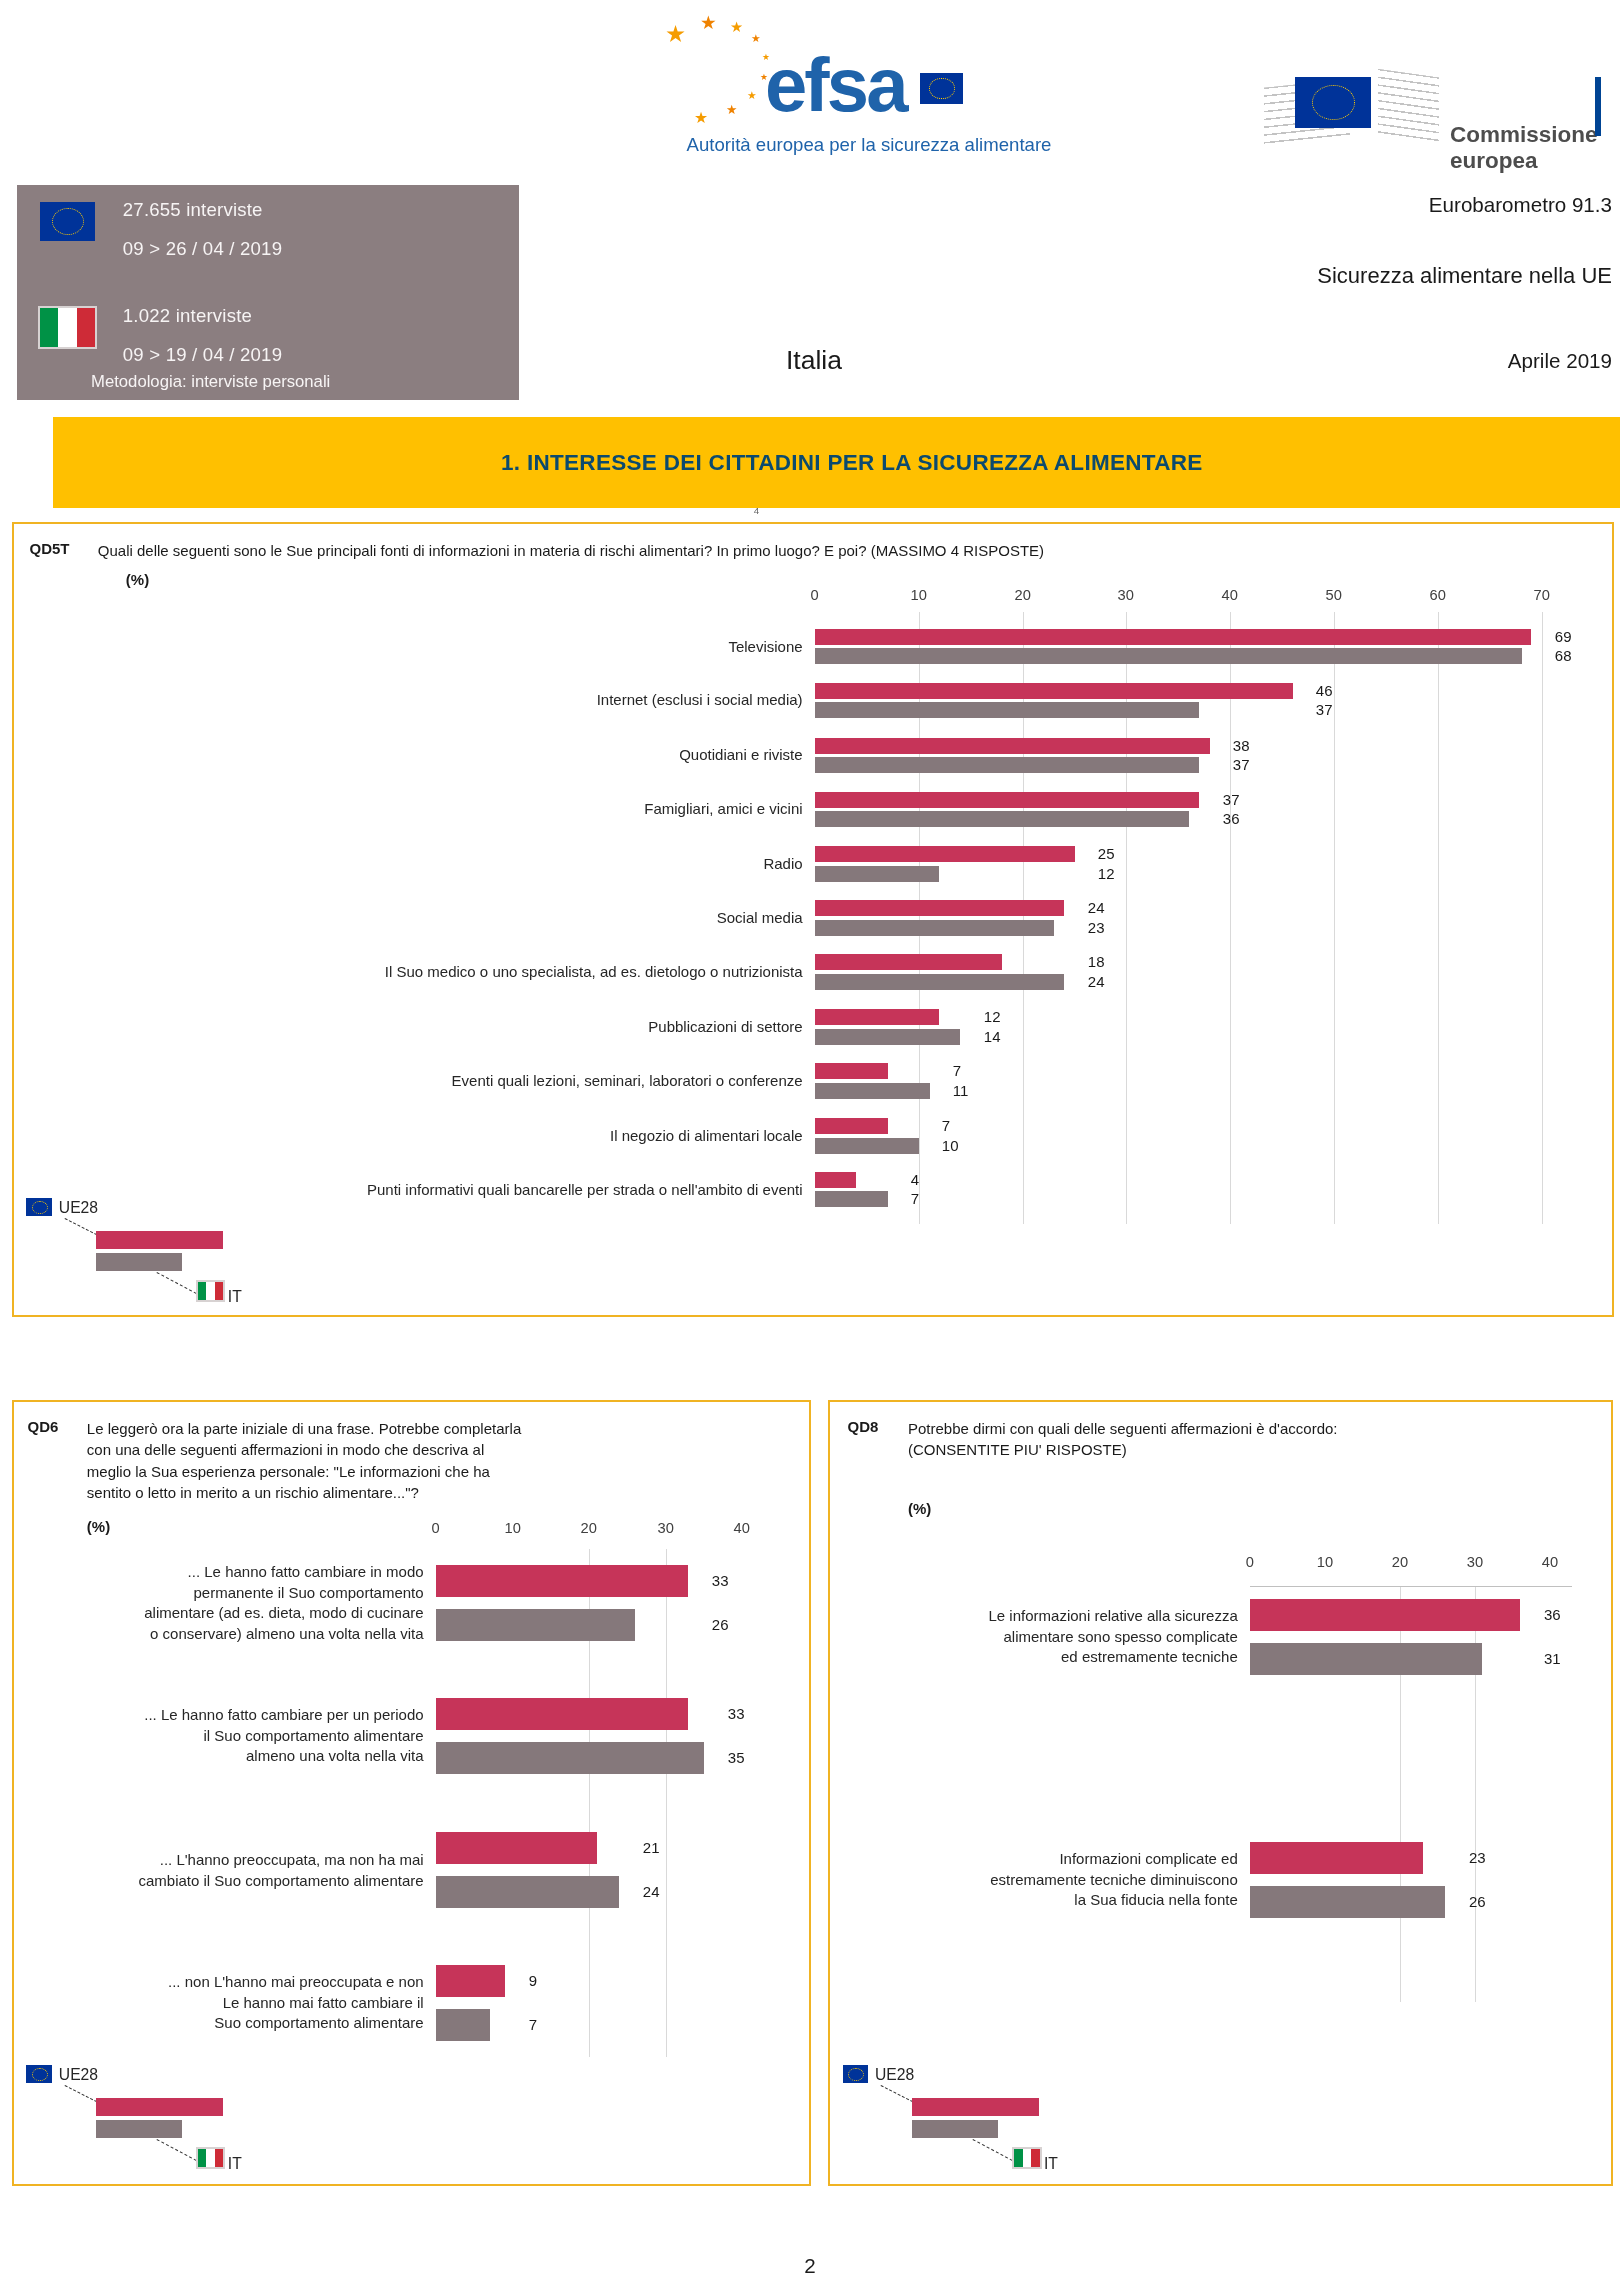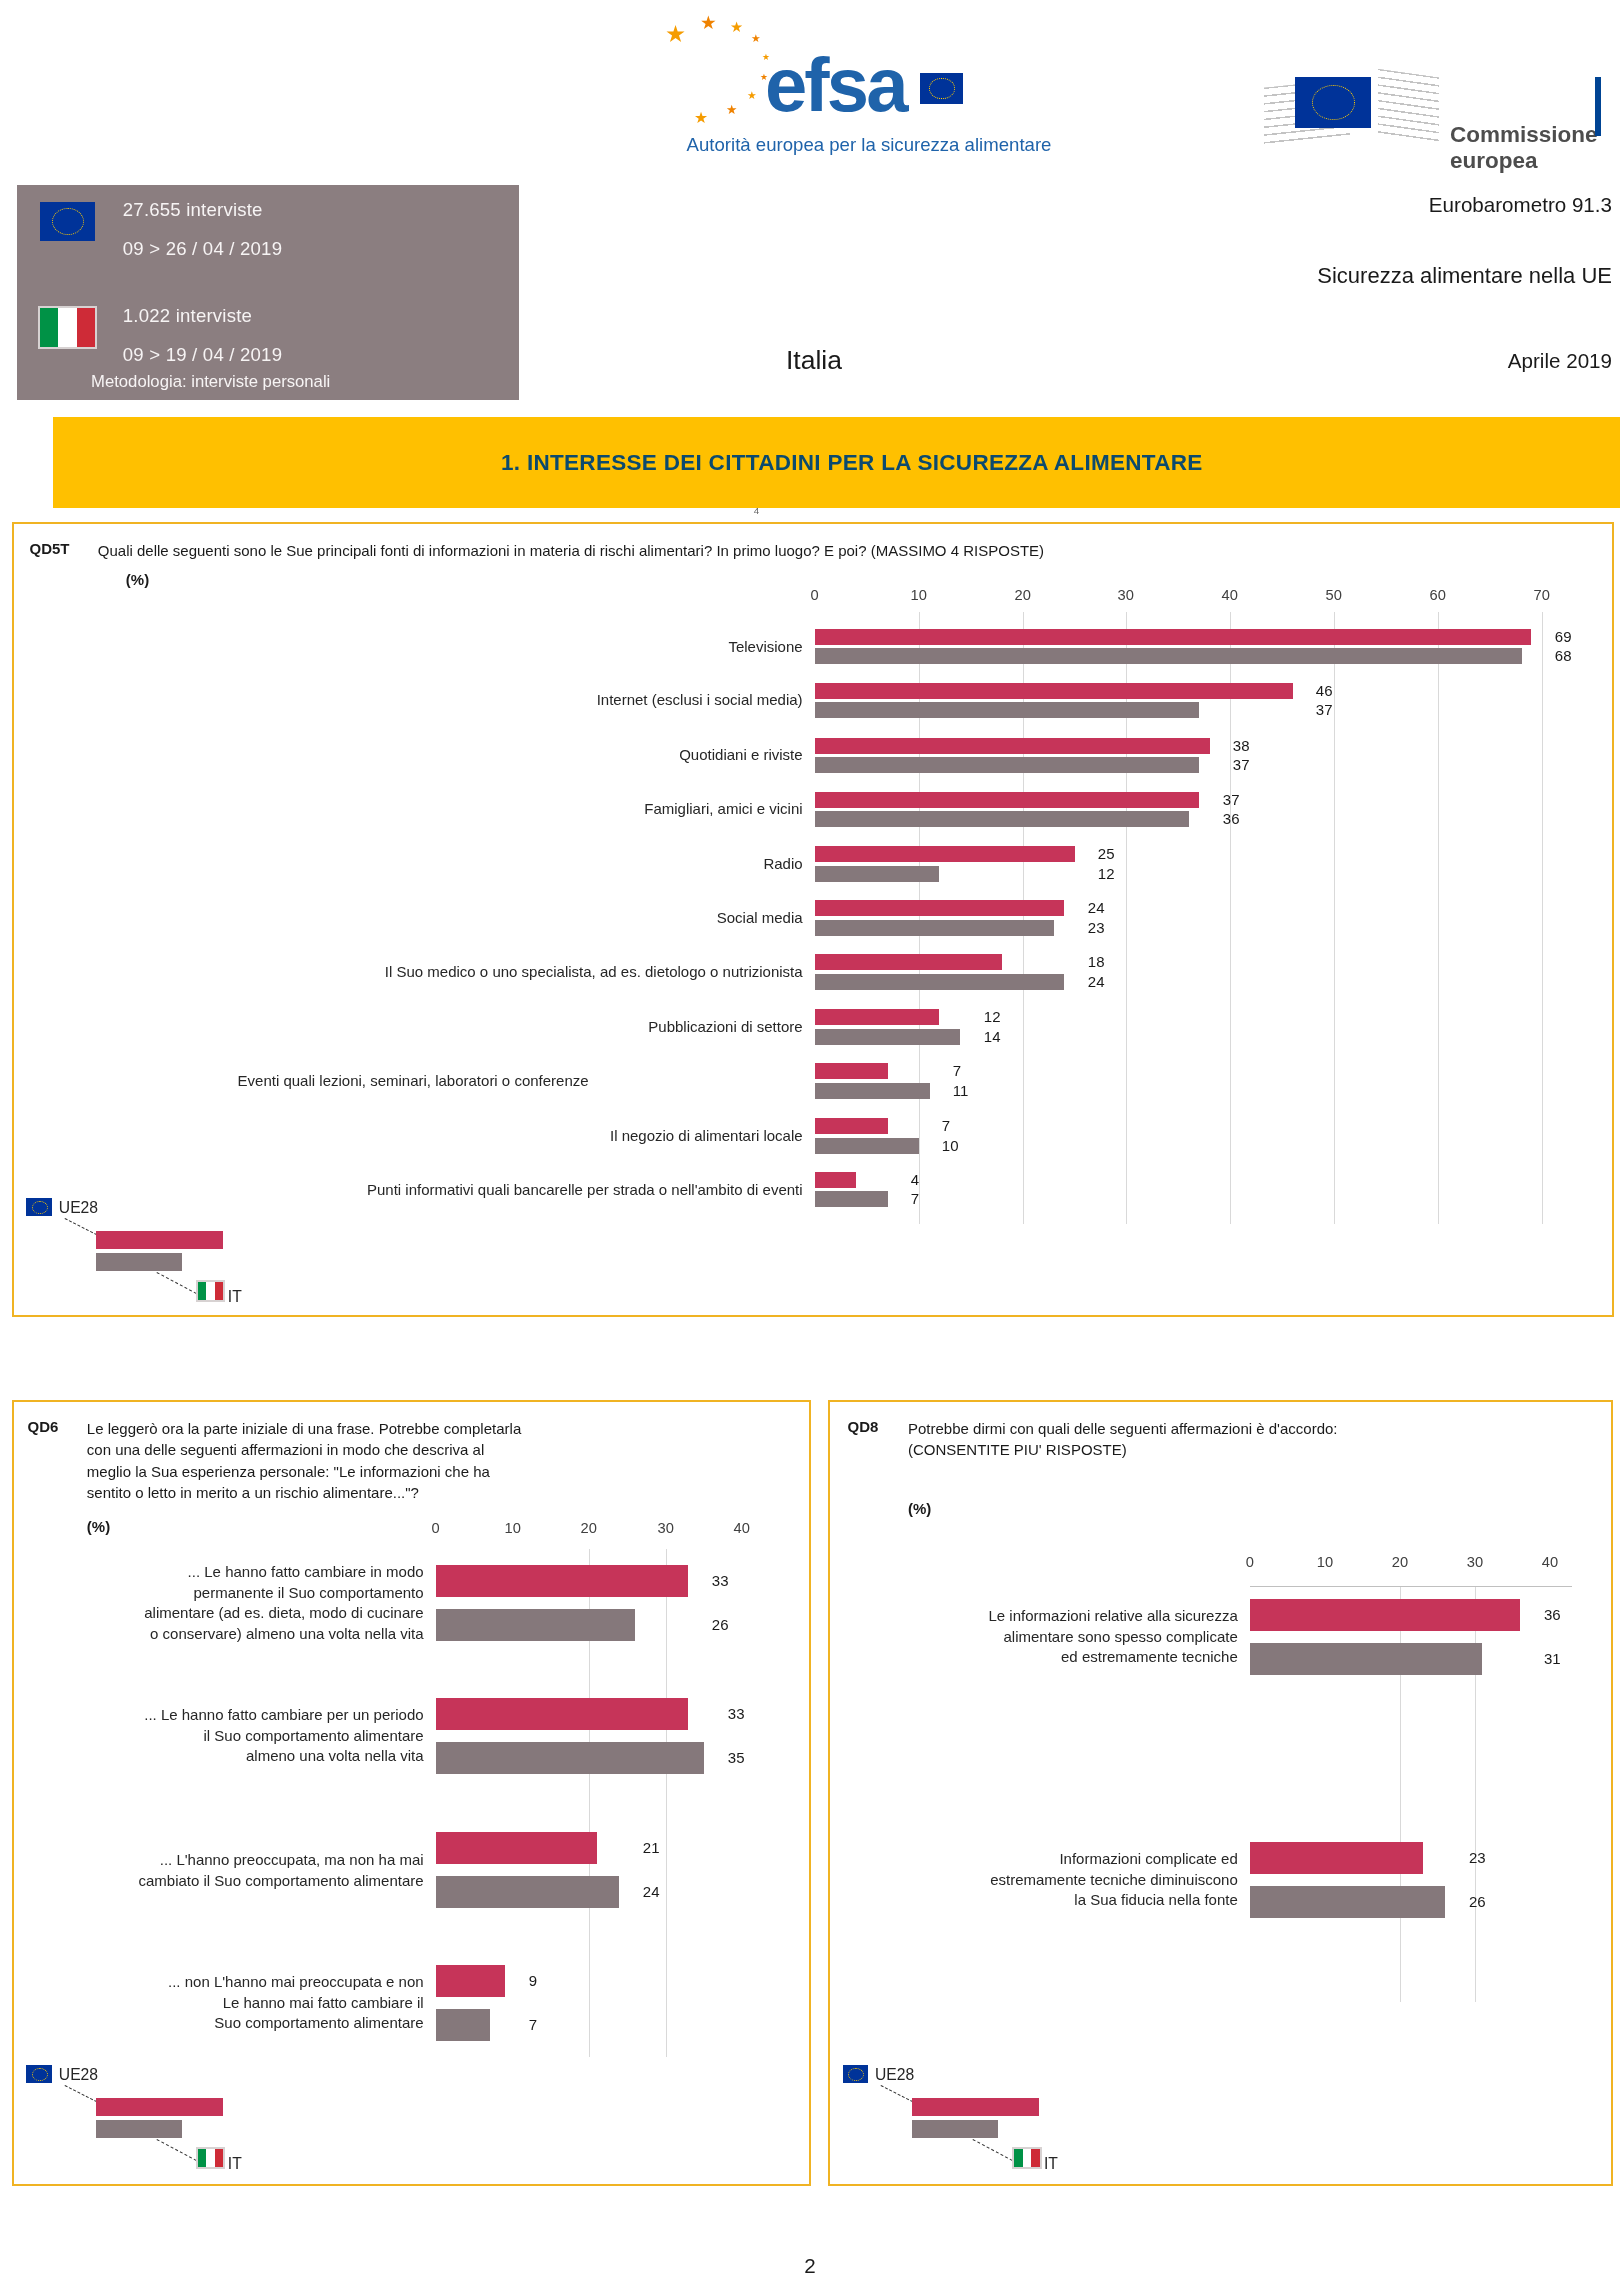--- a/index.html
+++ b/index.html
@@ -177,21 +177,21 @@
       <div class="cat-label" style="left: 9.8px; width: 779px; top: 448px;">Il Suo medico o uno specialista, ad es. dietologo o nutrizionista</div>
       <div class="val" style="left: 1074px; top: 430px; line-height: 15.7px;">18</div>
       <div class="val" style="left: 1074px; top: 450px; line-height: 15.7px;">24</div>
       <div class="bar bar-eu" style="left: 801px; top: 485px; width: 124px; height: 15.7px;"></div>
       <div class="bar bar-it" style="left: 801px; top: 505px; width: 145px; height: 15.7px;"></div>
       <div class="cat-label" style="left: 9.8px; width: 779px; top: 503px;">Pubblicazioni di settore</div>
       <div class="val" style="left: 970px; top: 485px; line-height: 15.7px;">12</div>
       <div class="val" style="left: 970px; top: 505px; line-height: 15.7px;">14</div>
       <div class="bar bar-eu" style="left: 801px; top: 539px; width: 73px; height: 15.7px;"></div>
       <div class="bar bar-it" style="left: 801px; top: 559px; width: 115px; height: 15.7px;"></div>
-      <div class="cat-label" style="left: 9.8px; width: 779px; top: 557px; text-align: center;">Eventi quali lezioni, seminari, laboratori o conferenze</div>
+      <div class="cat-label" style="left: 9.8px; width: 779px; top: 557px;">Eventi quali lezioni, seminari, laboratori o conferenze</div>
       <div class="val" style="left: 939px; top: 539px; line-height: 15.7px;">7</div>
       <div class="val" style="left: 939px; top: 559px; line-height: 15.7px;">11</div>
       <div class="bar bar-eu" style="left: 801px; top: 594px; width: 73px; height: 15.7px;"></div>
       <div class="bar bar-it" style="left: 801px; top: 614px; width: 104px; height: 15.7px;"></div>
       <div class="cat-label" style="left: 9.8px; width: 779px; top: 612px;">Il negozio di alimentari locale</div>
       <div class="val" style="left: 928px; top: 594px; line-height: 15.7px;">7</div>
       <div class="val" style="left: 928px; top: 614px; line-height: 15.7px;">10</div>
       <div class="bar bar-eu" style="left: 801px; top: 648px; width: 41px; height: 15.7px;"></div>
       <div class="bar bar-it" style="left: 801px; top: 667px; width: 73px; height: 15.7px;"></div>
       <div class="cat-label" style="left: 9.8px; width: 779px; top: 666px;">Punti informativi quali bancarelle per strada o nell'ambito di eventi</div>

